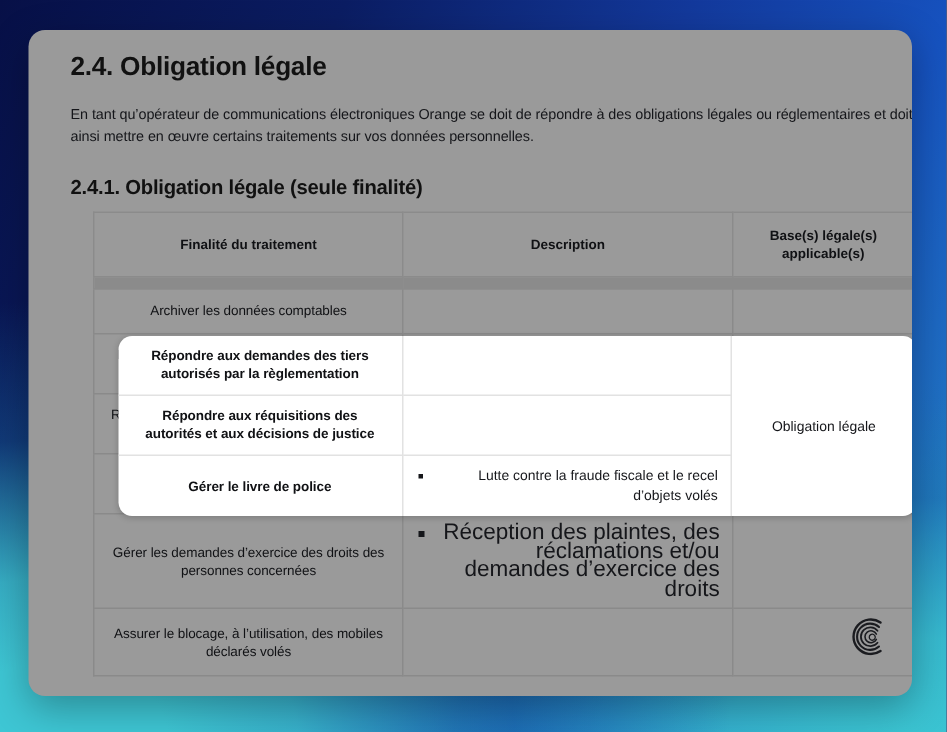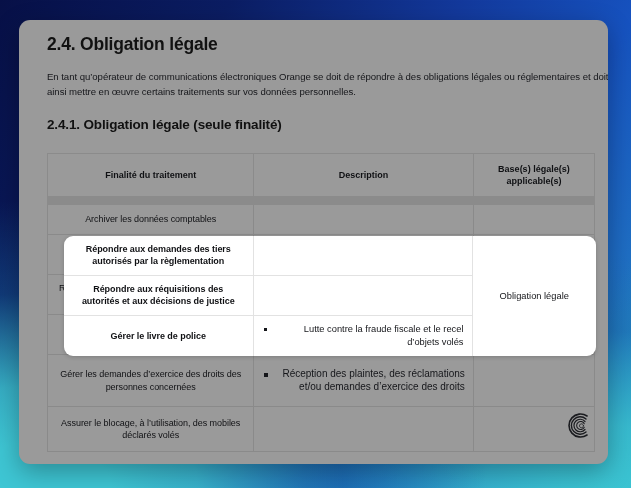--- a/index.html
+++ b/index.html
@@ -58,28 +58,28 @@
     letter-spacing: -0.05px;
     width: 563px;
   }
 
   #section-subtitle {
     font-size: 13.5px;
     font-weight: bold;
     color: #111111;
     letter-spacing: -0.15px;
     margin-top: 18px;
-    margin-bottom: 21px;
+    margin-bottom: 9px;
   }
 
   
   #table-wrap {
     position: relative;
     width: 548px;
-    margin-left: 0px;
+    margin-left: 15px;
   }
 
   table.ltable {
     width: 548px;
     border-collapse: collapse;
     table-layout: fixed;
     background: #9a9a9a;
   }
 
   table.ltable th,
@@ -116,21 +116,21 @@
     font-size: 9px;
     font-weight: normal;
     color: #101114;
     line-height: 12.5px;
     padding: 6px 9px;
     letter-spacing: -0.05px;
   }
 
   td.c-desc {
     width: 219px;
-    font-size: 10px;
+    font-size: 15px;
     color: #15161a;
     line-height: 12.5px;
     padding: 6px 8px 6px 10px;
     vertical-align: middle;
   }
 
   td.c-base {
     width: 121px;
     text-align: center;
     font-size: 9px;

